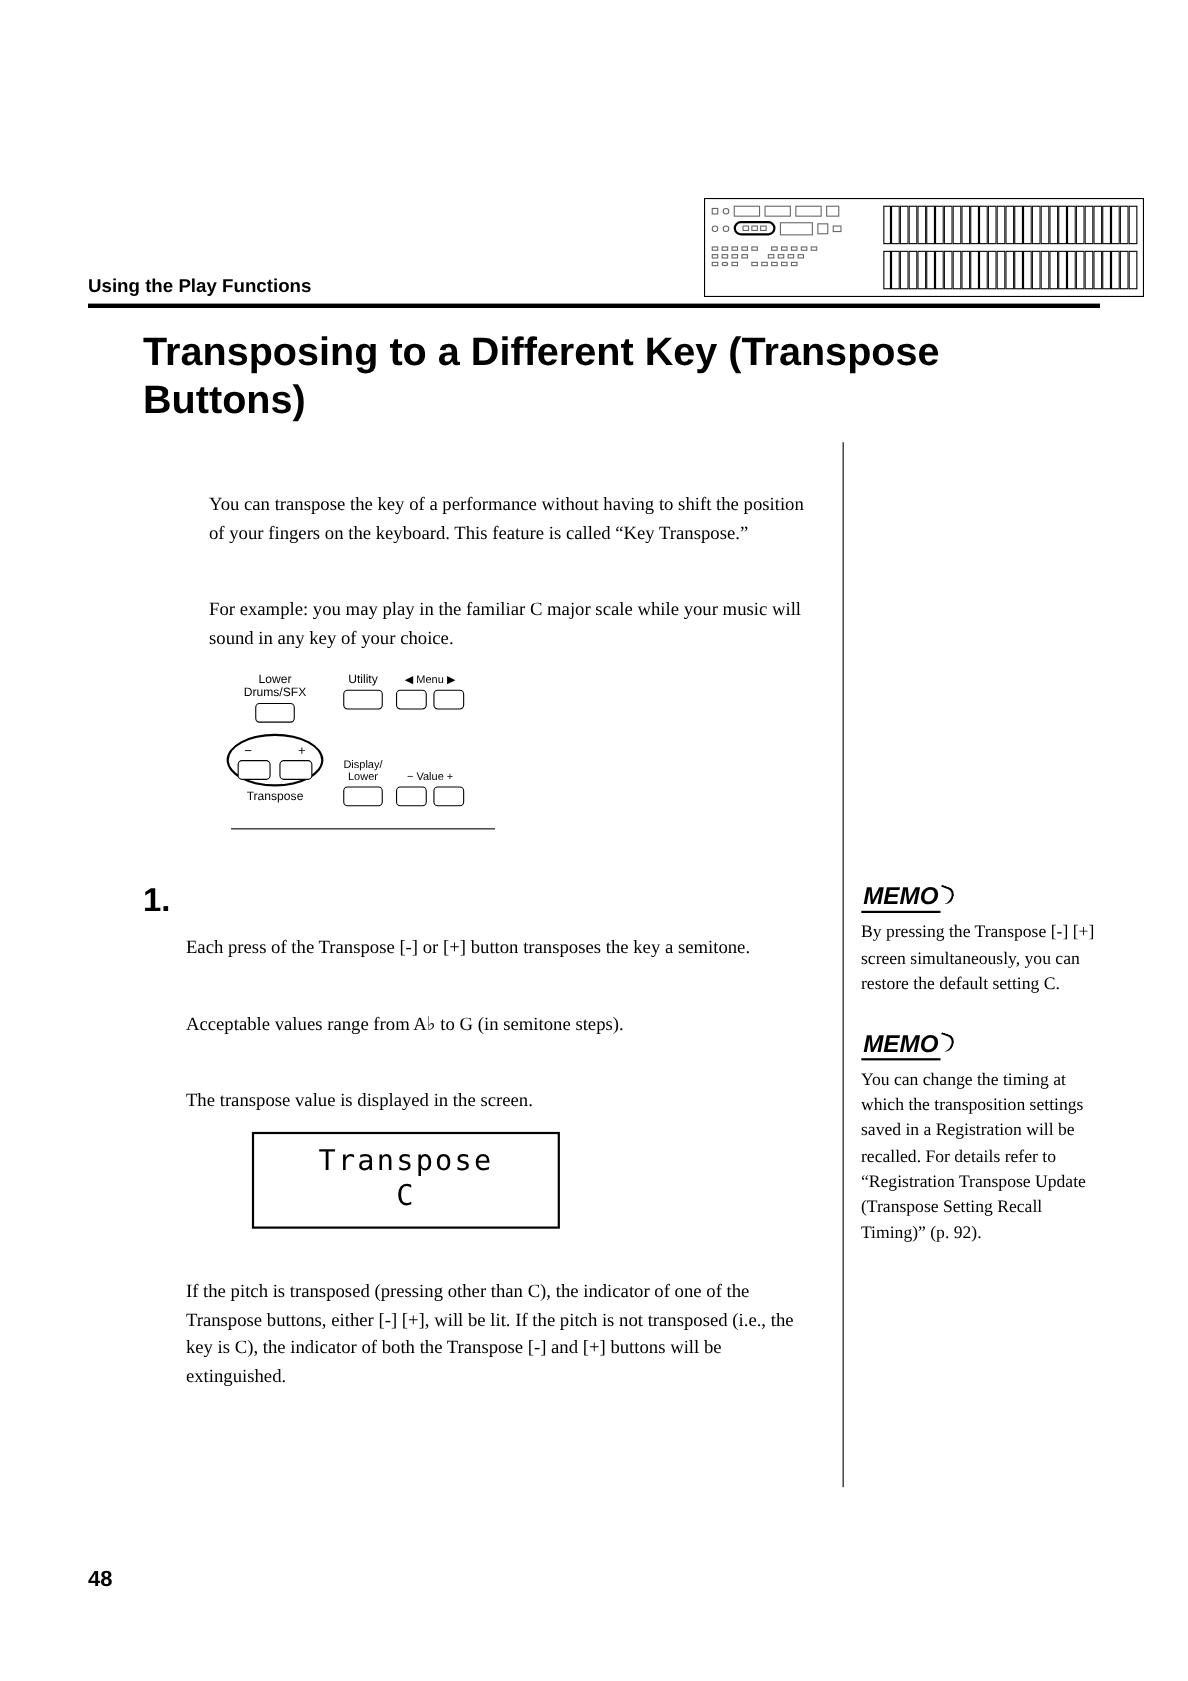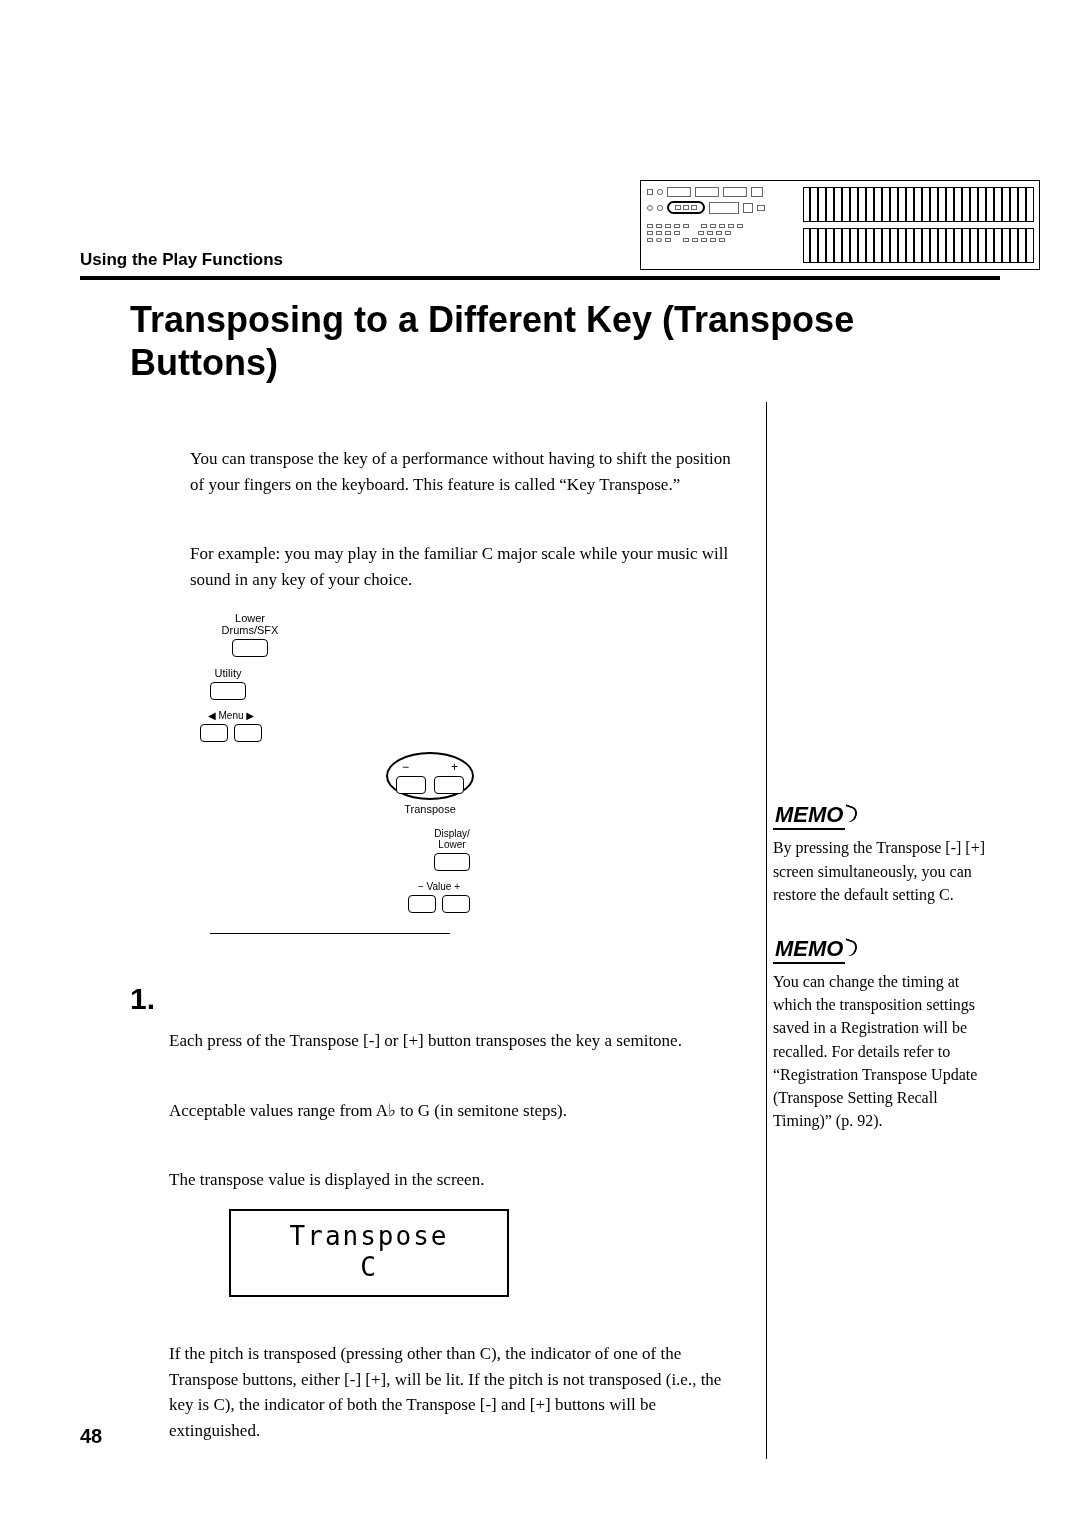--- a/index.html
+++ b/index.html
@@ -74,38 +74,38 @@
     margin-top: 18px;
     gap: 20px;
   }
   .col-main {
     width: 560px;
     margin-left: 110px;
   }
   .col-side {
     width: 240px;
     border-left: 1px solid #000;
-    padding-left: 6px;
+    padding-left: 16px;
     margin-left: 10px;
     min-height: 950px;
   }
   .body-text {
     font-size: 17px;
     line-height: 1.5;
     margin-bottom: 16px;
     margin-top: 44px;
   }
   .button-diagram {
     margin: 20px 0 10px 20px;
     width: 260px;
     font-family: Arial, Helvetica, sans-serif;
     font-size: 12px;
     color: #000;
   }
-  .bd-row { display: flex; align-items: flex-start; gap: 10px; flex-direction: column; }
+  .bd-row { display: flex; align-items: flex-start; gap: 22px; }
   .bd-col { display: flex; flex-direction: column; align-items: center; }
   .bd-btn {
     width: 36px; height: 18px; border: 1.5px solid #000; border-radius: 4px; display: inline-block; background:#fff;
   }
   .bd-btn-inner { width: 14px; height: 4px; background:#000; margin: 6px auto 0; border-radius:1px;}
   .bd-label { font-size: 11px; margin-bottom: 3px; text-align:center; white-space: nowrap;}
   .bd-label-sm { font-size: 10px; }
   .ellipse {
     border: 2px solid #000;
     border-radius: 50%;

